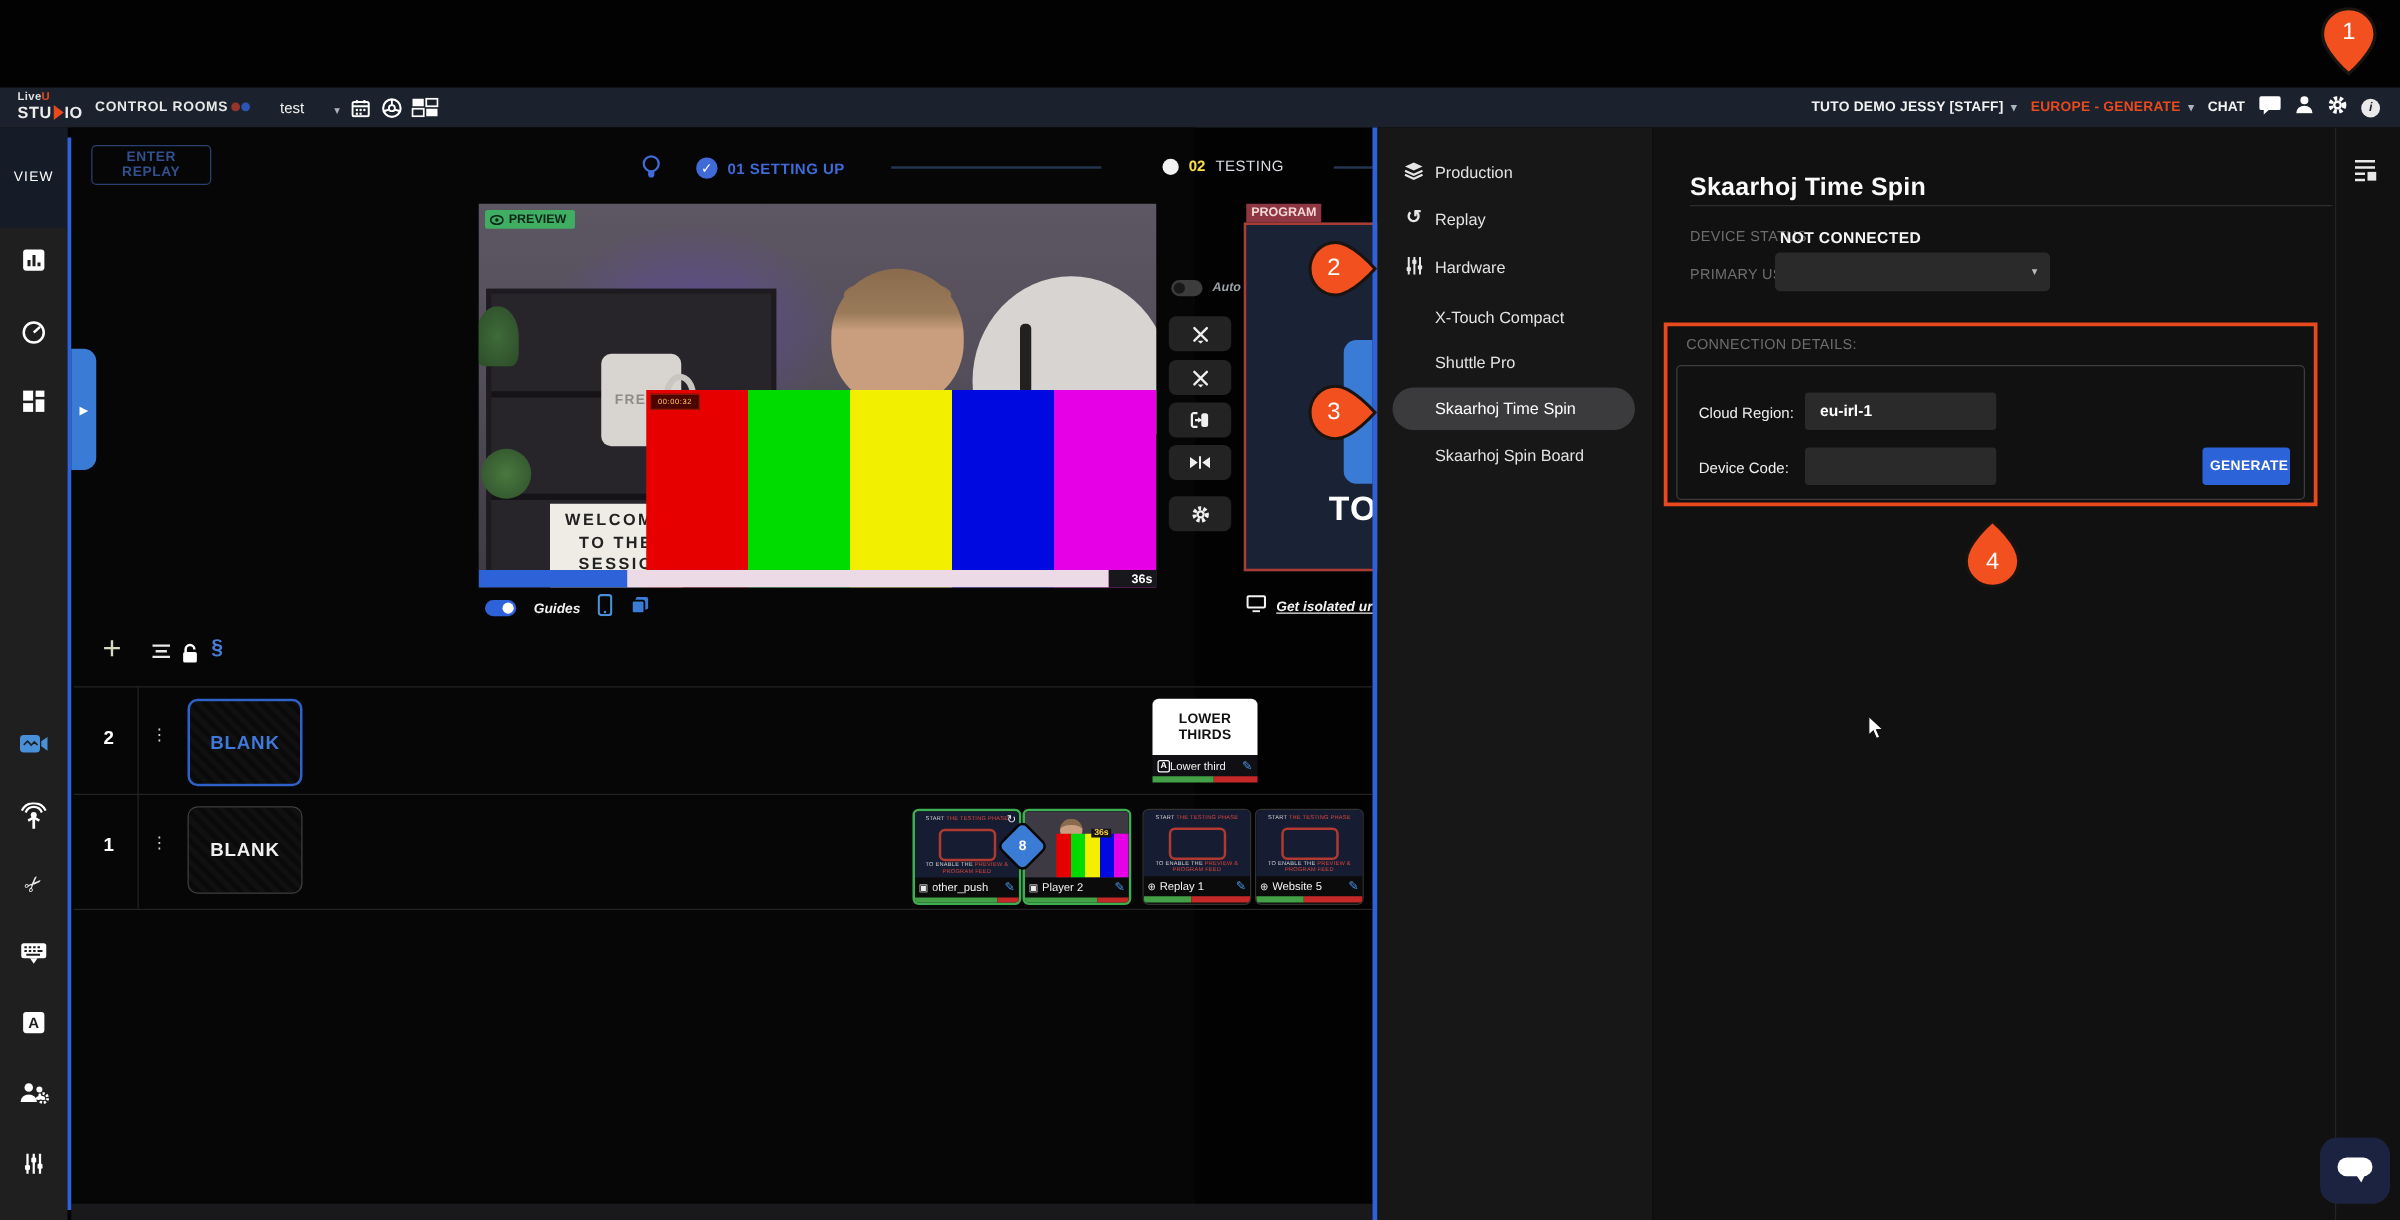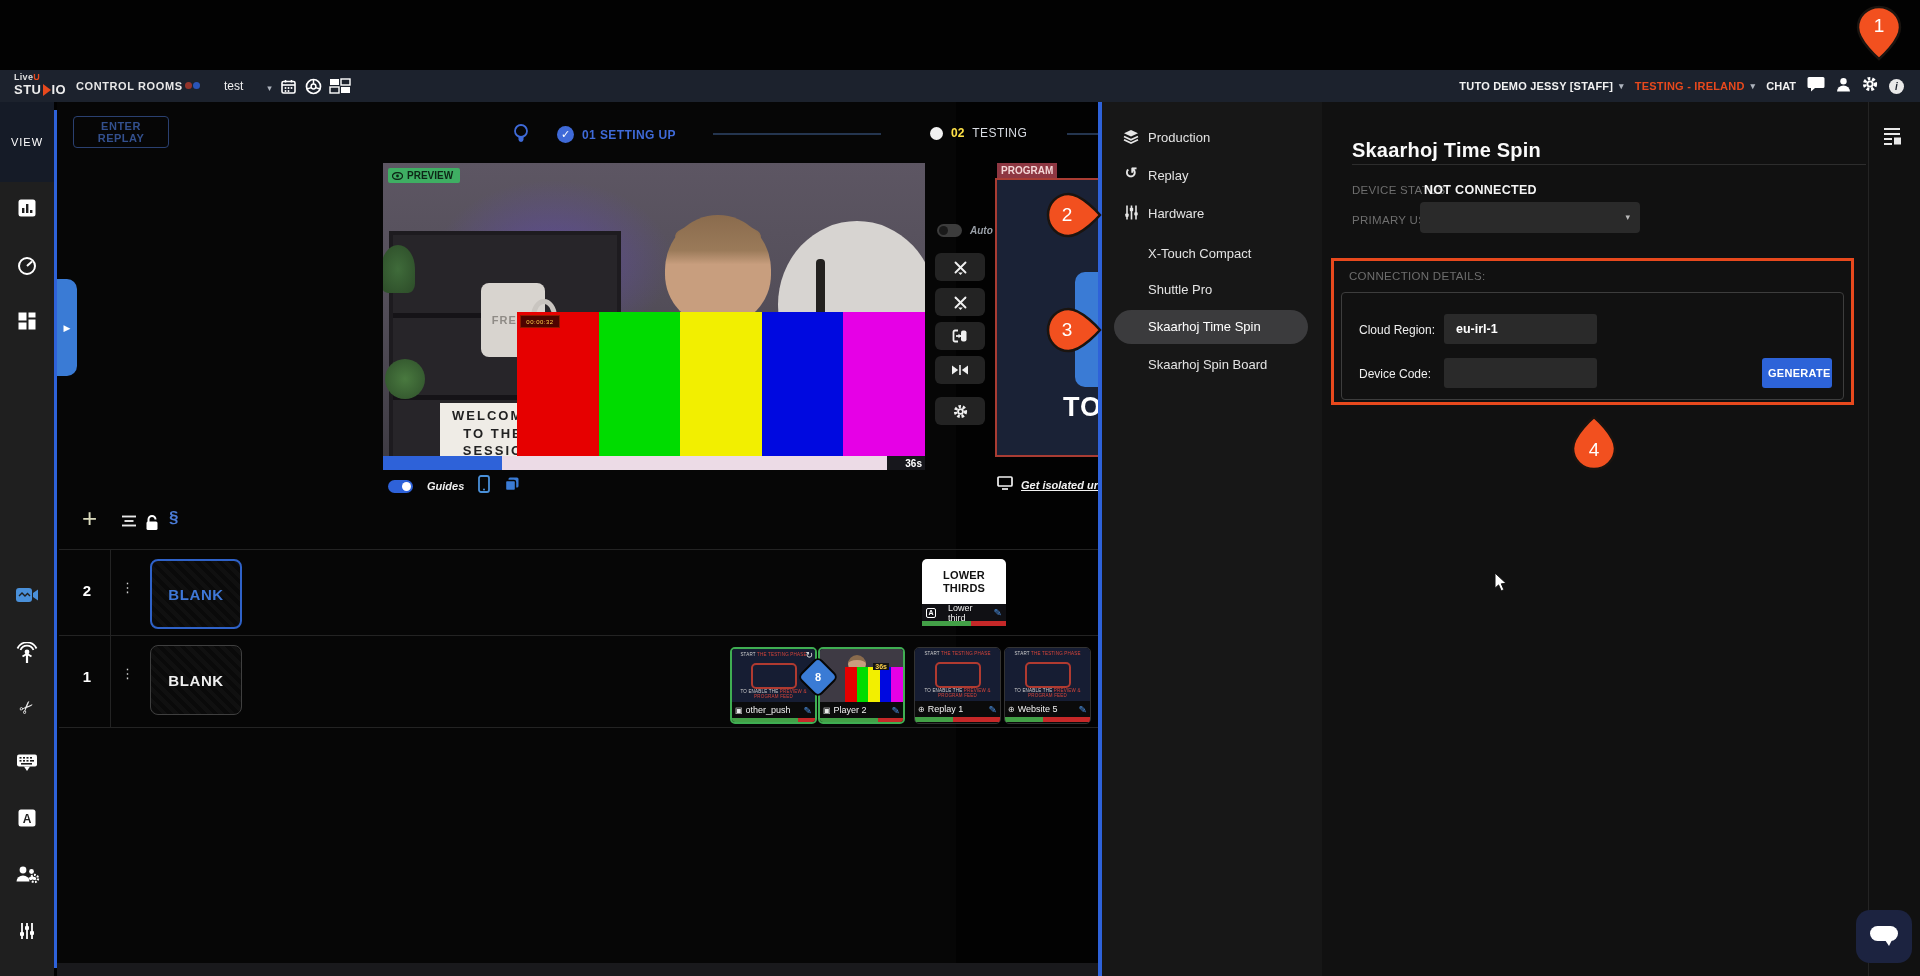--- a/index.html
+++ b/index.html
@@ -122,21 +122,21 @@
   .row-dots{position:absolute;left:64px;font-size:13px;color:#cfcfcf;letter-spacing:0;}
   .rd2{top:478px;} .rd1{top:564px;}
   .blank-chip{position:absolute;left:93px;width:92px;height:70px;border-radius:8px;display:flex;align-items:center;justify-content:center;
     font-size:15px;font-weight:bold;letter-spacing:.6px;background:repeating-linear-gradient(45deg,#101010 0 4px,#0a0a0a 4px 8px);}
   .bc2{top:457px;border:2px solid #2f62c8;color:#3f78d8;}
   .bc1{top:543px;border:1px solid #3f3f3f;color:#f0f0f0;}
 
   .lt-group{position:absolute;left:865px;top:457px;width:84px;}
   .lt-card{height:45px;background:#fff;border-radius:5px 5px 0 0;color:#111;font-size:11px;font-weight:800;
     display:flex;align-items:center;justify-content:center;text-align:center;line-height:1.15;letter-spacing:.2px;}
-  .lt-label{height:17px;background:#101014;display:flex;align-items:center;gap:12px;padding:0 4px;}
+  .lt-label{height:17px;background:#101014;display:flex;align-items:center;gap:0;padding:0 4px;}
   .a-chip{width:10px;height:10px;border:1px solid #fff;border-radius:2px;color:#fff;font-size:7px;font-weight:bold;display:flex;align-items:center;justify-content:center;}
   .lt-name{font-size:9px;color:#f0f0f0;flex:1;}
   .pencil{color:#4a8fe0;font-size:10px;}
   .gr-strip{height:5px;display:flex;}
   .gs-g{background:#43a047;height:100%;}
   .gs-r{background:#c62828;height:100%;}
 
   .thumb{position:absolute;top:545px;width:87px;height:77px;border-radius:5px;overflow:hidden;background:#0b0b0b;}
   .thumb.sel{border:2px solid #3fae52;}
   .thumb.unsel{border:1px solid #333;}
@@ -258,21 +258,21 @@
           <rect x="1" y="9" width="9" height="6" fill="none" stroke="#fff" stroke-width="1.4"></rect>
           <rect x="12" y="9" width="9" height="6" fill="#fff"></rect>
         </svg>
     </div>
     <div class="topbar-right">
       <div class="tb-user">
         <span>TUTO DEMO JESSY [STAFF]</span>
         <span class="caret">▾</span>
       </div>
       <div class="tb-region">
-        <span>TESTING - IRELAND</span>
+        <span>EUROPE - GENERATE</span>
         <span class="caret">▾</span>
       </div>
       <div class="tb-chat">CHAT</div>
       <div>
         <svg width="18" height="16" viewBox="0 0 18 16">
             <path d="M2 1 h14 a1.5 1.5 0 0 1 1.5 1.5 v8 a1.5 1.5 0 0 1 -1.5 1.5 h-8 l-4 3.5 v-3.5 h-2 a1.5 1.5 0 0 1 -1.5 -1.5 v-8 A1.5 1.5 0 0 1 2 1 Z" fill="#fff"></path>
           </svg>
       </div>
       <div>
         <svg width="15" height="15" viewBox="0 0 15 15">

